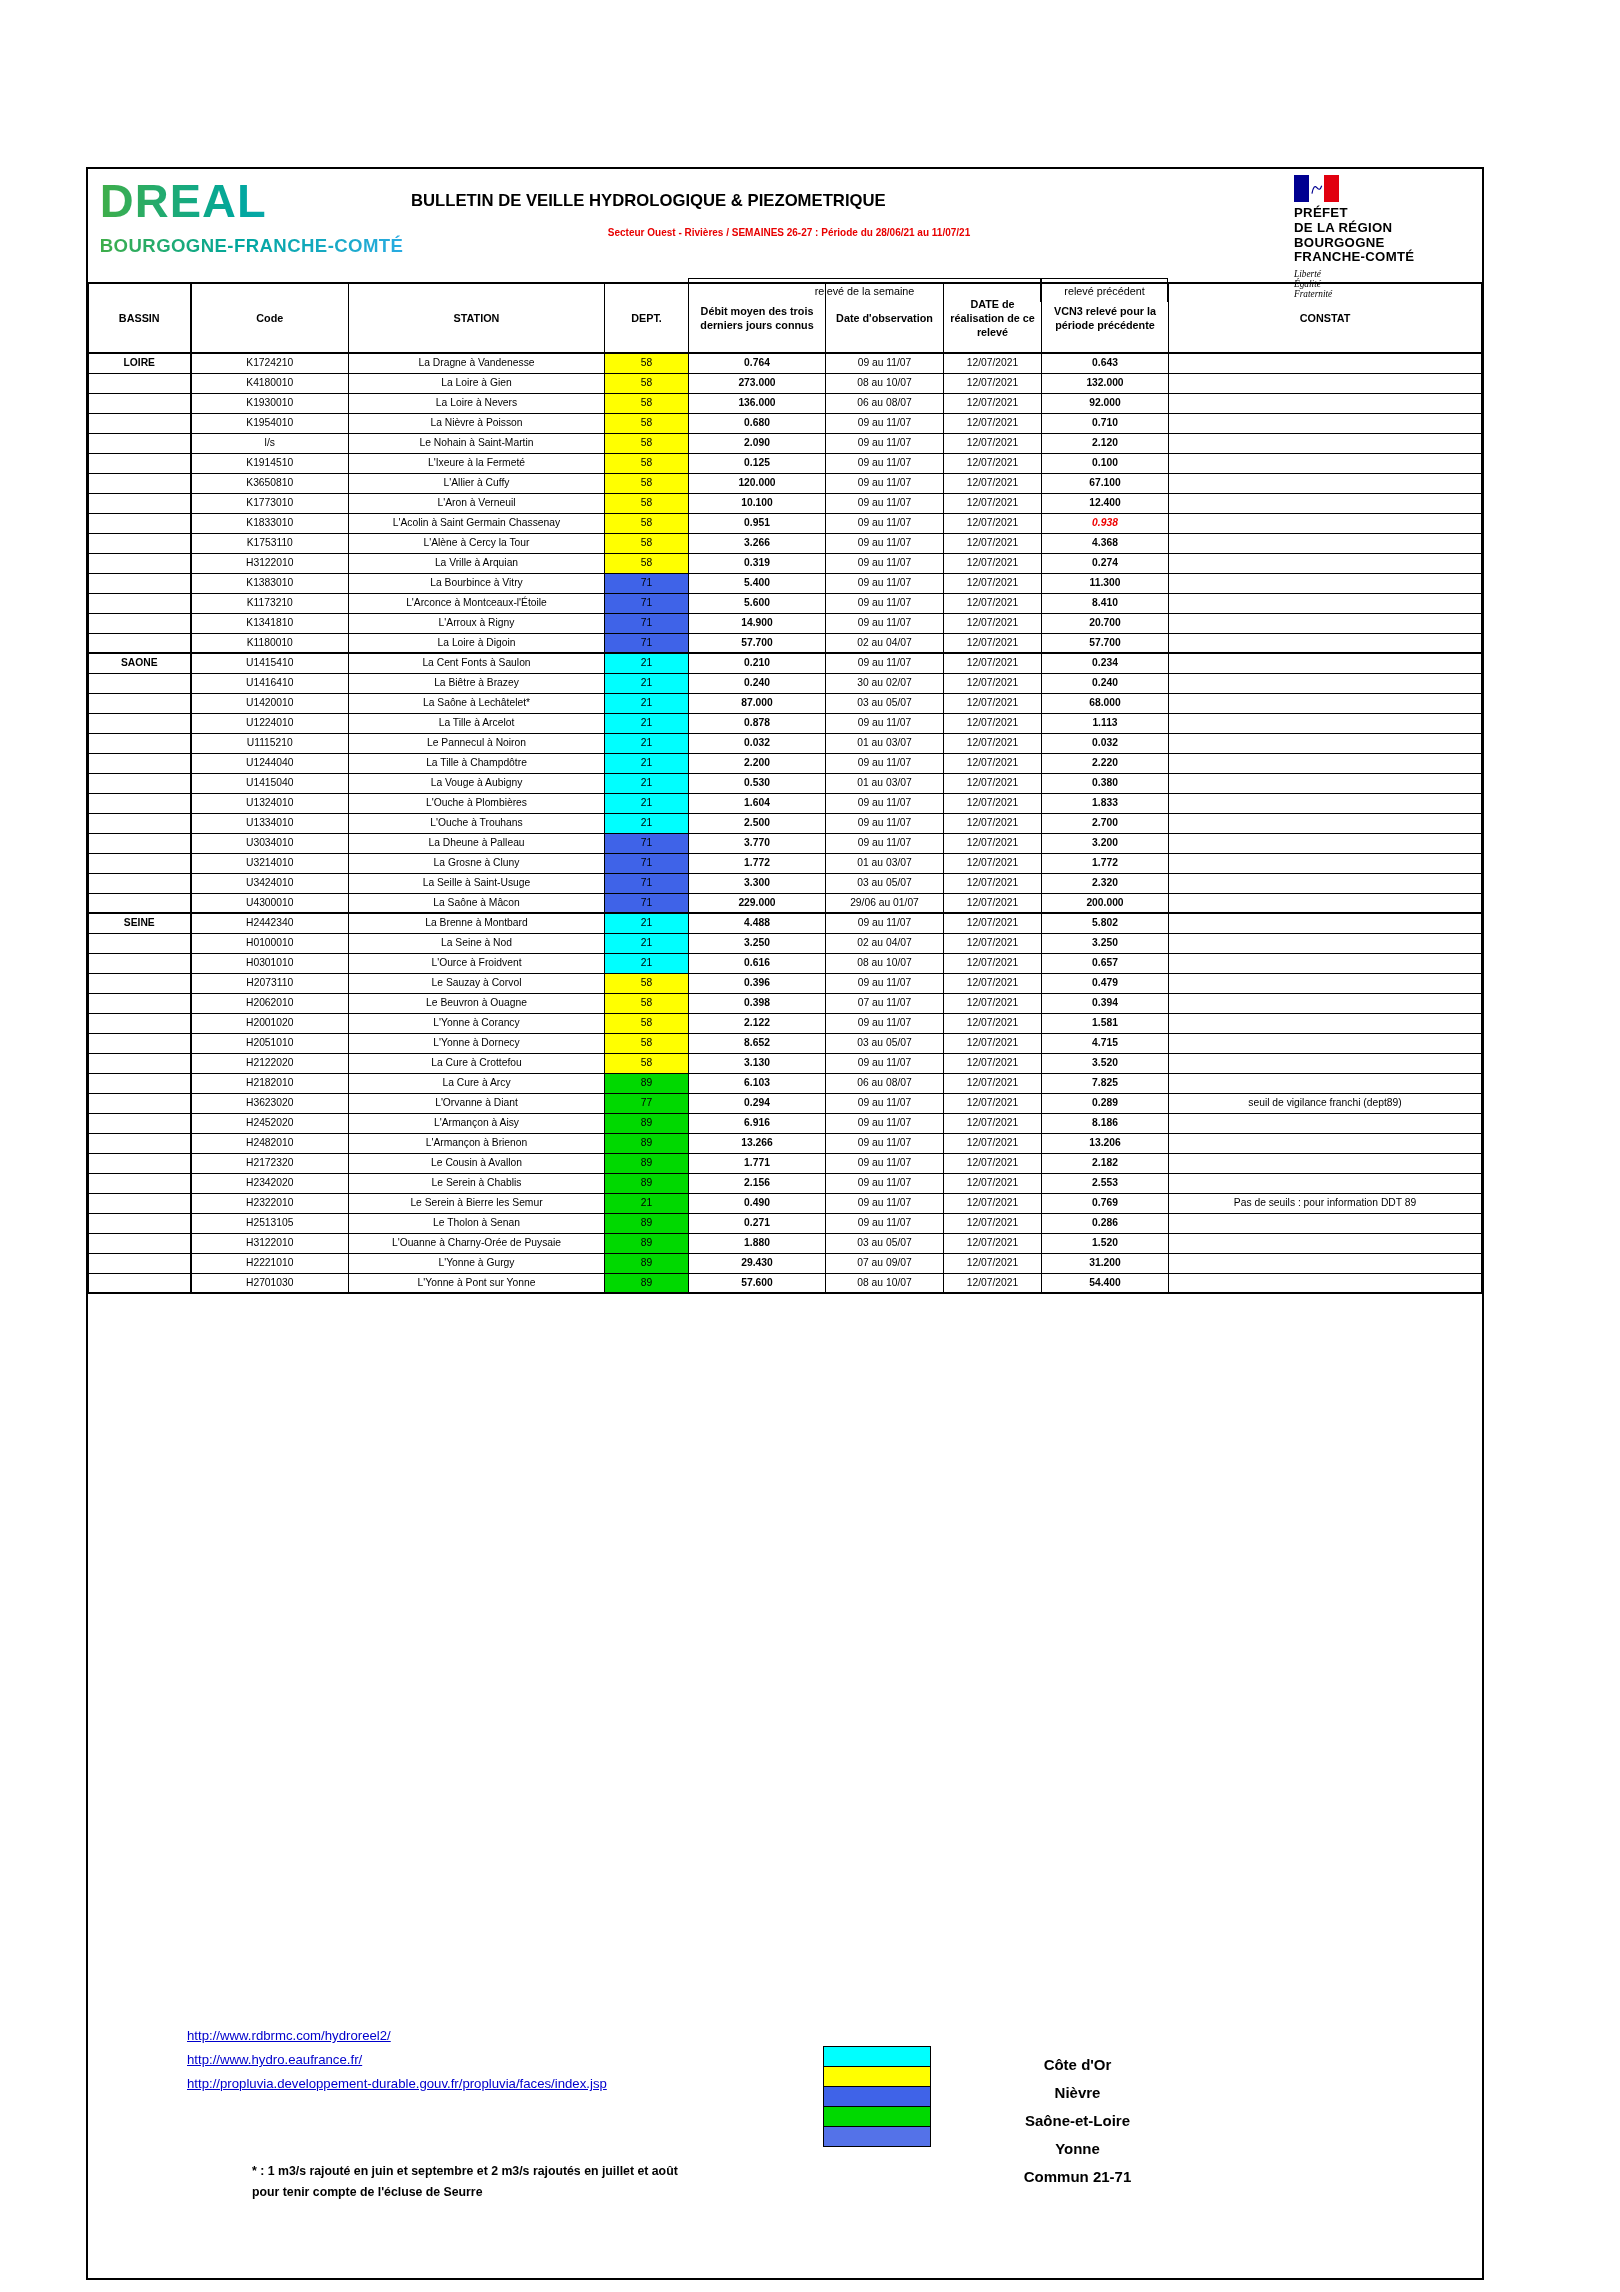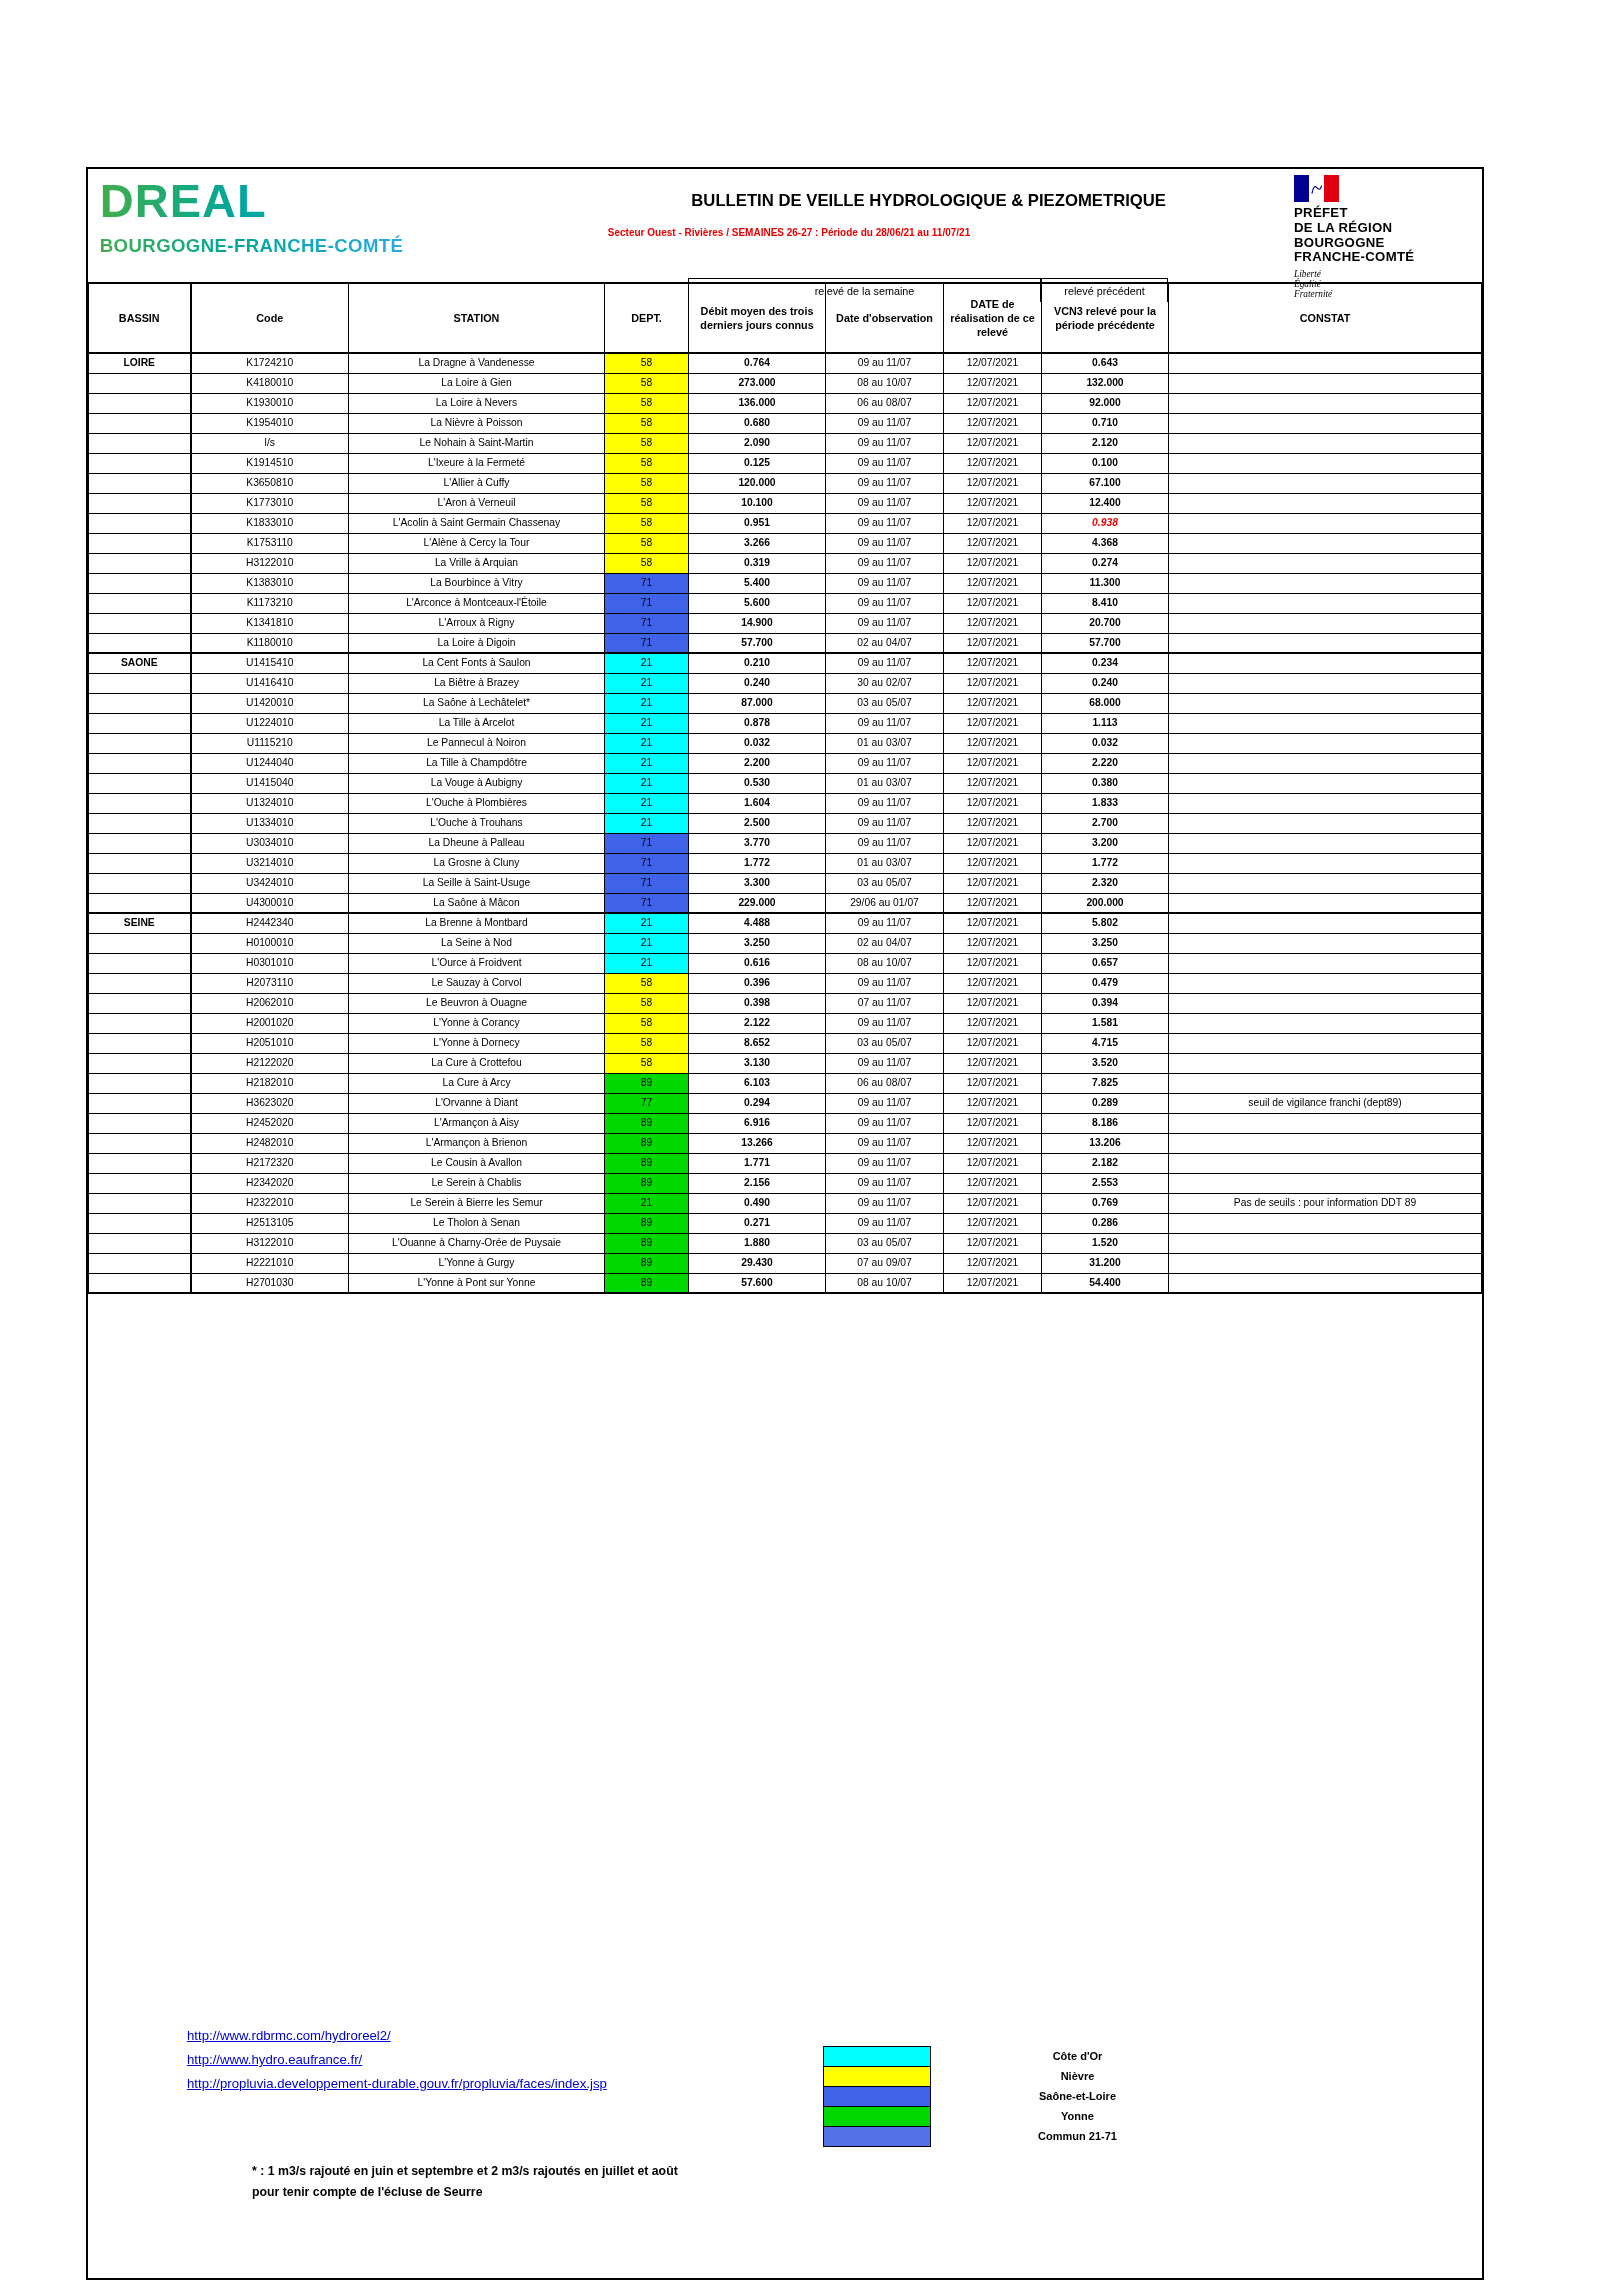--- a/index.html
+++ b/index.html
@@ -15,21 +15,21 @@
   .dreal { position:absolute; left:11.8px; top:7.8px; }
   .grad { color:#1aa7c4; }
   @supports ((-webkit-background-clip:text) or (background-clip:text)) {
     .grad {
       background:linear-gradient(90deg,#3fae49 0%, #00a79d 45%, #29abe2 100%);
       -webkit-background-clip:text; background-clip:text; color:transparent;
     }
   }
   .dreal-name { font-size:47px; font-weight:800; line-height:1; letter-spacing:1px; }
   .dreal-region { margin-top:10.8px; font-size:18.6px; font-weight:700; letter-spacing:0.4px; }
-  .main-title { position:absolute; left:323px; top:21.6px; width:755px; text-align:right; font-size:16.7px; font-weight:700; }
+  .main-title { position:absolute; left:323px; top:21.6px; width:755px; text-align:left; font-size:16.7px; font-weight:700; }
   .sub-title { position:absolute; left:245px; top:58px; width:912px; text-align:center; font-size:10px; font-weight:700; color:#e80000; }
   .prefet { position:absolute; left:1206px; top:5.9px; width:181px; }
   .flag { display:flex; width:45px; height:27.4px; }
   .flag .b { width:15px; background:#000091; }
   .flag .w { width:15px; background:#fff; }
   .flag .r { width:15px; background:#e1000f; }
   .prefet-name { margin-top:3.9px; font-weight:700; font-size:13.2px; line-height:14.7px; letter-spacing:0.3px; }
   .prefet-motto { margin-top:3.9px; font-family:"Liberation Serif", serif; font-style:italic; font-size:9.3px; line-height:10.3px; }
   
   .band {
@@ -60,21 +60,21 @@
   td.constat { font-size:10.3px; }
   tr.group-start td { border-top:2.9px solid #000; }
   table.main tbody tr:last-child td { border-bottom:2.9px solid #000; }
   
   .links { position:absolute; left:99px; top:1855px; }
   .links a { display:block; color:#0000cc; text-decoration:underline; font-size:13.2px; line-height:24px; }
   .legend { position:absolute; left:735px; top:1877px; width:108px; border:1.5px solid #000; box-sizing:border-box; }
   .legend-row { height:19px; border-bottom:1.5px solid #000; }
   .legend-row:last-child { border-bottom:none; }
   .legend-labels { position:absolute; left:884px; top:1877px; width:211px; }
-  .legend-label { height:20px; display:flex; align-items:center; justify-content:center; font-weight:700; font-size:11px; }
+  .legend-label { height:20px; display:flex; align-items:center; justify-content:center; font-weight:700; font-size:15px;margin-top:8px; }
   .footnote { position:absolute; left:164px; top:1992px; font-weight:700; font-size:12.3px; line-height:20.6px; }
 </style>
 </head>
 <body>
 
 <div class="sheet">
 
   <div class="dreal">
     <div class="dreal-name grad">DREAL</div>
     <div class="dreal-region grad">BOURGOGNE-FRANCHE-COMTÉ</div>

